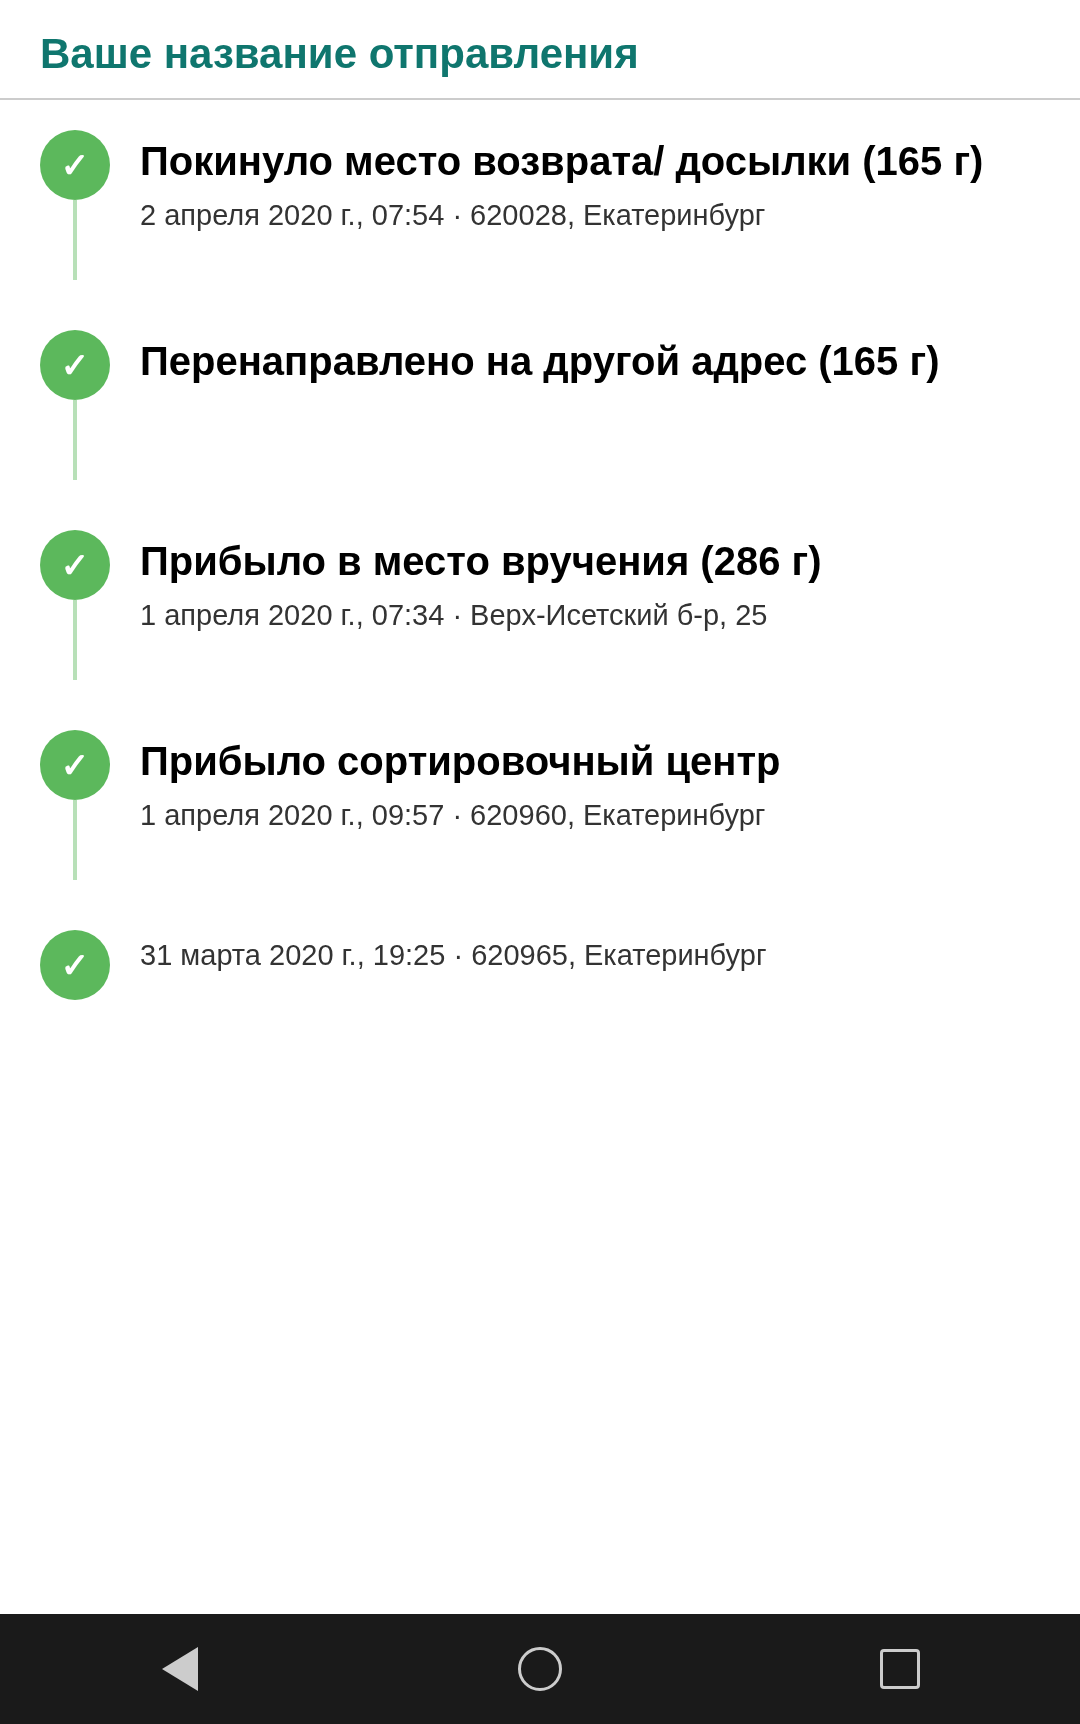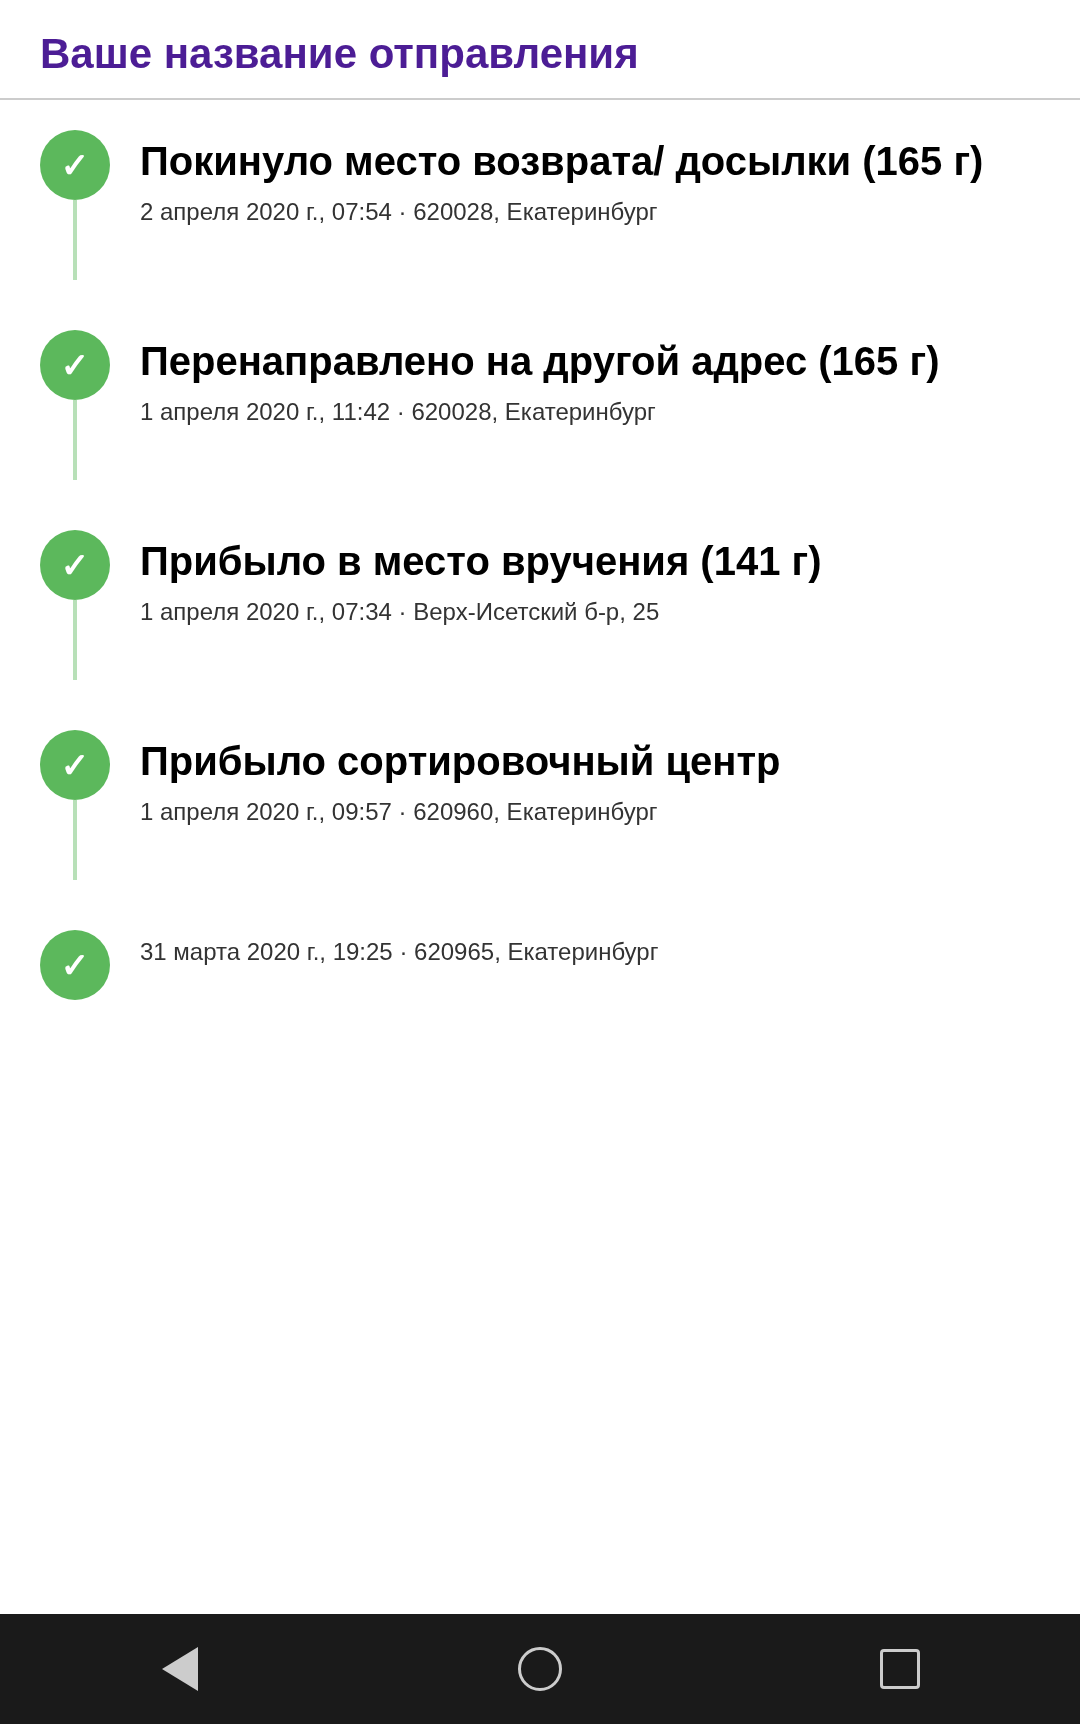--- a/index.html
+++ b/index.html
@@ -19,21 +19,21 @@
     }
 
     .main-content {
       flex: 1;
       padding: 0 0 20px 0;
     }
 
     .page-title {
       font-size: 42px;
       font-weight: bold;
-      color: #4c1d95;
+      color: #0f766e;
       padding: 30px 56px 20px 40px;
       border-bottom: 2px solid #cccccc;
       margin-bottom: 30px;
     }
 
     .timeline {
       padding: 0 40px;
       position: relative;
     }
 
@@ -87,21 +87,21 @@
 
     .event-title {
       font-size: 40px;
       font-weight: bold;
       color: #000000;
       line-height: 1.3;
       margin-bottom: 8px;
     }
 
     .event-meta {
-      font-size: 24px;
+      font-size: 29px;
       color: #333333;
       line-height: 1.4;
     }
 
     .bottom-nav {
       width: 1080px;
       height: 110px;
       background-color: #1a1a1a;
       display: flex;
       align-items: center;
@@ -160,32 +160,31 @@
       </div>
       <div class="timeline-item">
         <div class="timeline-left">
           <div class="timeline-circle">
             <span class="checkmark">✓</span>
           </div>
           <div class="timeline-line"></div>
         </div>
         <div class="timeline-content">
           <div class="event-title">Перенаправлено на другой адрес (165 г)</div>
-          <div class="event-meta">1 апреля 2020 г., 11:42 · 620028, Екатеринбург</div>
-        </div>
-      </div>
-      <div class="timeline-item">
-        <div class="timeline-left">
-          <div class="timeline-circle">
-            <span class="checkmark">✓</span>
-          </div>
-          <div class="timeline-line"></div>
-        </div>
-        <div class="timeline-content">
-          <div class="event-title">Прибыло в место вручения (141 г)</div>
+        </div>
+      </div>
+      <div class="timeline-item">
+        <div class="timeline-left">
+          <div class="timeline-circle">
+            <span class="checkmark">✓</span>
+          </div>
+          <div class="timeline-line"></div>
+        </div>
+        <div class="timeline-content">
+          <div class="event-title">Прибыло в место вручения (286 г)</div>
           <div class="event-meta">1 апреля 2020 г., 07:34 · Верх-Исетский б-р, 25</div>
         </div>
       </div>
       <div class="timeline-item">
         <div class="timeline-left">
           <div class="timeline-circle">
             <span class="checkmark">✓</span>
           </div>
           <div class="timeline-line"></div>
         </div>

